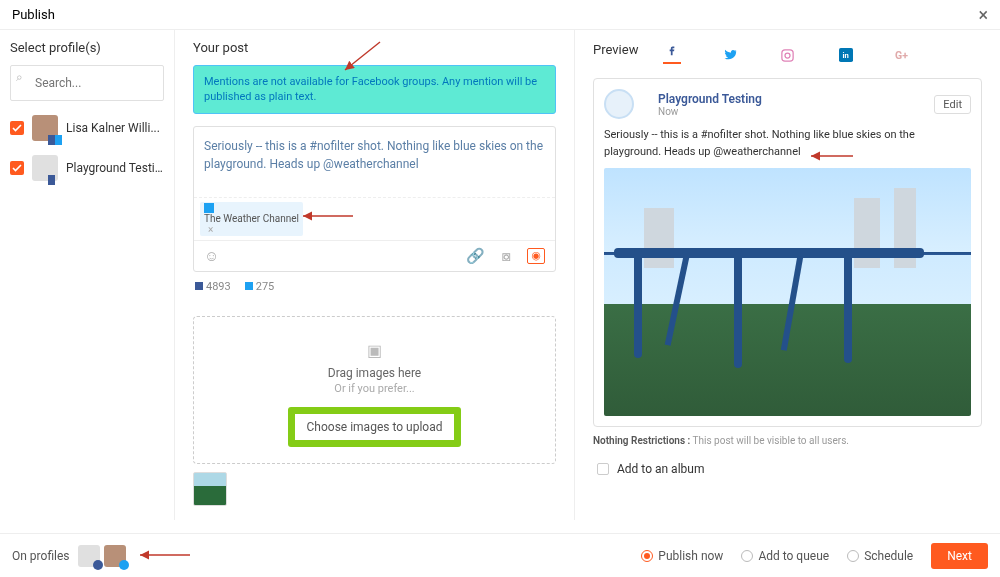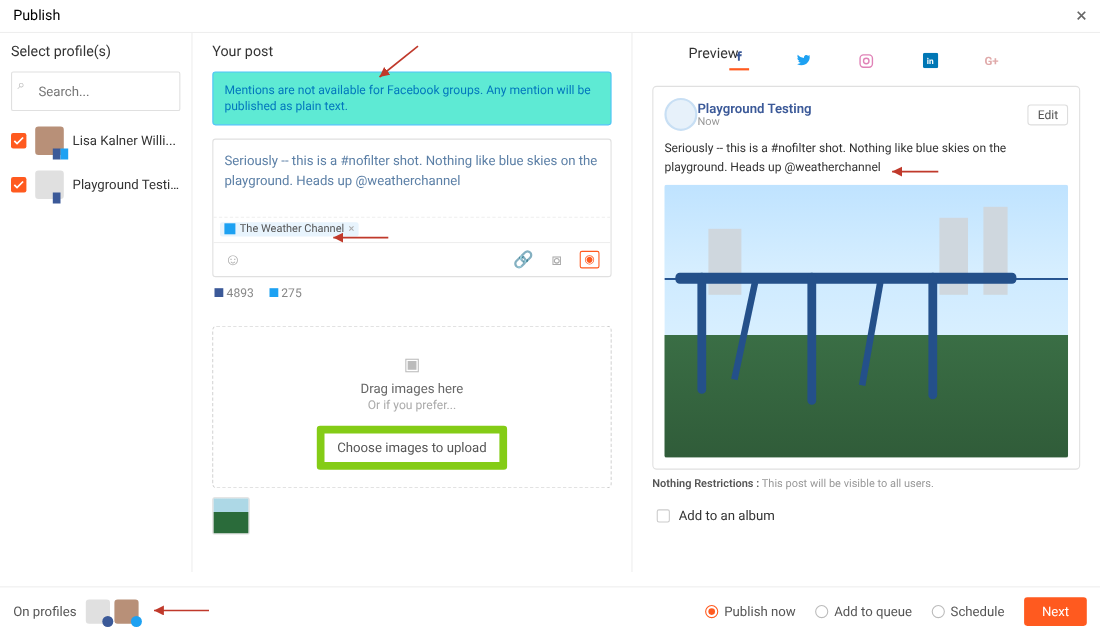--- a/index.html
+++ b/index.html
@@ -21,45 +21,45 @@
   .avatar{width:26px;height:26px;border-radius:3px;background:#e0e0e0;position:relative;flex-shrink:0;}
   .avatar .badge{position:absolute;right:-4px;bottom:-4px;width:14px;height:10px;display:flex;}
   .badge-half{width:7px;height:10px;}
   .bf{background:#3b5998;}
   .bt{background:#1da1f2;}
   .plabel{font-size:12px;color:#333;white-space:nowrap;overflow:hidden;text-overflow:ellipsis;max-width:100px;}
   .alert{border:1px solid #4fc3f7;background:#5eead4;color:#0277bd;font-size:11px;padding:8px 10px;border-radius:3px;margin-bottom:12px;line-height:1.4;}
   .composer{border:1px solid #e0e0e0;border-radius:3px;margin-bottom:8px;}
   .ctext{padding:10px;color:#5b7fa6;font-size:12px;line-height:1.5;min-height:70px;}
   .tagrow{padding:4px 6px;border-top:1px dashed #eee;}
-  .tag{display:inline-flex;background:#e8f4fd;border-radius:2px;padding:1px 4px;font-size:10px;color:#555;}
+  .tag{display:inline-flex;background:#e8f4fd;border-radius:2px;padding:1px 4px;font-size:10px;color:#555;flex-direction:column;}
   .tag .twflag{width:10px;height:10px;background:#1da1f2;margin-right:4px;}
   .tag .x{margin-left:4px;color:#aaa;cursor:pointer;}
   .toolbar{display:flex;align-items:center;justify-content:space-between;padding:6px 10px;border-top:1px solid #eee;}
   .toolbar .right{display:flex;gap:16px;align-items:center;}
   .ticon{color:#aaa;font-size:15px;}
   .cam{color:#ff5a1f;border:1px solid #ff5a1f;border-radius:2px;width:18px;height:16px;display:flex;align-items:center;justify-content:center;font-size:11px;}
   .counts{display:flex;gap:14px;font-size:11px;color:#888;margin-bottom:23px;padding-left:2px;}
   .fbico{width:8px;height:8px;background:#3b5998;display:inline-block;margin-right:3px;}
   .twico{width:8px;height:8px;background:#1da1f2;display:inline-block;margin-right:3px;}
   .drop{border:1px dashed #ccc;border-radius:4px;text-align:center;padding:24px 10px 16px;color:#888;margin-bottom:8px;}
   .drop .dtitle{font-size:12px;color:#666;margin:6px 0 2px;}
   .drop .dsub{font-size:11px;color:#aaa;margin-bottom:12px;}
   .choosebtn{display:inline-block;border:7px solid #84cc16;border-radius:3px;padding:6px 12px;font-size:12px;color:#555;background:#fff;cursor:pointer;}
   .thumb{width:34px;height:34px;border:1px solid #ddd;border-radius:2px;background:linear-gradient(180deg,#add8e6 40%,#2a6b3a 40%);}
   .tabs{display:flex;justify-content:center;gap:40px;margin-bottom:14px;align-items:center;}
-  .ptitle{font-size:13px;color:#333;position:absolute;left:626px;top:42px;}
+  .ptitle{font-size:13px;color:#333;position:absolute;left:593px;top:42px;}
   .tab{width:18px;height:18px;display:flex;align-items:center;justify-content:center;}
   .tab.fb{color:#3b5998;border-bottom:2px solid #ff5a1f;padding-bottom:8px;}
   .tab.tw{color:#1da1f2;}
   .tab.ig{color:#e082b7;}
   .tab.li{color:#0077b5;}
   .tab.gp{color:#e0aaaa;}
   .preview-card{border:1px solid #e0e0e0;border-radius:4px;padding:10px;}
-  .p-head{display:flex;align-items:center;gap:0;margin-bottom:8px;}
+  .p-head{display:flex;align-items:center;gap:24px;margin-bottom:8px;}
   .p-ava{width:30px;height:30px;border-radius:50%;border:2px solid #c8dff4;background:#e7f1fa;}
   .p-name{color:#3b5998;font-weight:600;font-size:12px;}
   .p-sub{font-size:10px;color:#999;}
   .editbtn{margin-left:auto;border:1px solid #ddd;border-radius:3px;padding:2px 8px;font-size:11px;color:#555;cursor:pointer;}
   .p-text{font-size:11px;color:#333;line-height:1.5;margin-bottom:8px;}
   .p-img{width:100%;height:248px;border-radius:2px;background:
     linear-gradient(180deg,#bfe3ff 0%,#d8efff 34%,#24508a 34%,#2c5a98 35%,rgba(0,0,0,0) 35%),
     linear-gradient(180deg,rgba(0,0,0,0) 55%,#3a6e45 55%,#305c39 100%),
     linear-gradient(180deg,#bfe3ff 0%,#d8efff 55%,#3a6e45 55%);
     position:relative;overflow:hidden;}

